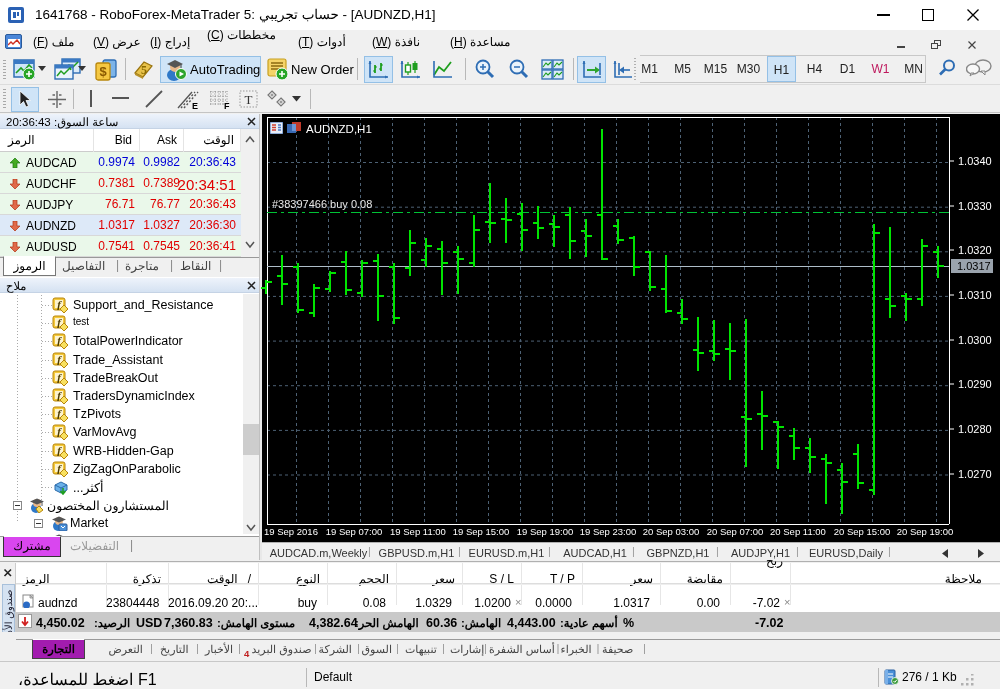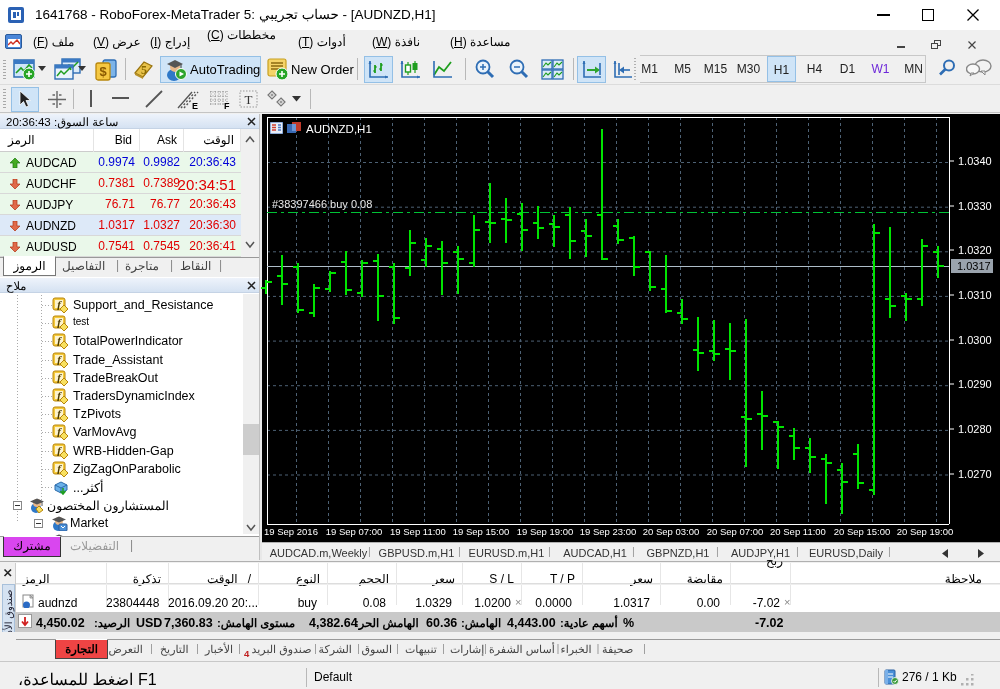--- a/index.html
+++ b/index.html
@@ -140,21 +140,21 @@
   </svg>
 <div class="a" style="left:634px;top:58px;width:2px;height:22px;background-image:repeating-linear-gradient(#b0b0b0 0 1px,transparent 1px 3px);"></div>
 <div class="a" style="left:640px;top:55px;width:286px;height:28px;border:1px solid #c8c8c8;border-left:none;"></div>
 <div class="a" style="left:635px;top:56px;width:29px;height:26px;font-size:12px;text-align:center;padding-top:6px;color:#222;">M1</div>
 <div class="a" style="left:668px;top:56px;width:29px;height:26px;font-size:12px;text-align:center;padding-top:6px;color:#222;">M5</div>
 <div class="a" style="left:701px;top:56px;width:29px;height:26px;font-size:12px;text-align:center;padding-top:6px;color:#222;">M15</div>
 <div class="a" style="left:734px;top:56px;width:29px;height:26px;font-size:12px;text-align:center;padding-top:6px;color:#222;">M30</div>
 <div class="a" style="left:767px;top:56px;width:29px;height:26px;background:#cfe4f7;border:1px solid #94c0e6;font-size:12px;text-align:center;padding-top:6px;color:#222;">H1</div>
 <div class="a" style="left:800px;top:56px;width:29px;height:26px;font-size:12px;text-align:center;padding-top:6px;color:#222;">H4</div>
 <div class="a" style="left:833px;top:56px;width:29px;height:26px;font-size:12px;text-align:center;padding-top:6px;color:#222;">D1</div>
-<div class="a" style="left:866px;top:56px;width:29px;height:26px;font-size:12px;text-align:center;padding-top:6px;color:#6d28d9;">W1</div>
+<div class="a" style="left:866px;top:56px;width:29px;height:26px;font-size:12px;text-align:center;padding-top:6px;color:#be185d;">W1</div>
 <div class="a" style="left:899px;top:56px;width:29px;height:26px;font-size:12px;text-align:center;padding-top:6px;color:#222;">MN</div>
 <svg class="a" style="left:938px;top:59px" width="18" height="18">
     <circle cx="11" cy="6.5" r="5" fill="none" stroke="#2e6db4" stroke-width="2"></circle>
     <path d="M7.5 10 L2 15.5" stroke="#2e6db4" stroke-width="2.6"></path>
   </svg>
 <svg class="a" style="left:966px;top:59px" width="26" height="18">
     <ellipse cx="17" cy="7" rx="8" ry="6" fill="#f2f2f2" stroke="#888" stroke-width="1.4"></ellipse>
     <path d="M19 12 L19 16 L15 12 Z" fill="#f2f2f2" stroke="#888" stroke-width="1"></path>
     <ellipse cx="7" cy="10" rx="6.5" ry="5" fill="#f8f8f8" stroke="#888" stroke-width="1.4"></ellipse>
     <path d="M5 14 L4 17 L8 14 Z" fill="#f8f8f8" stroke="#888" stroke-width="1"></path>
@@ -694,21 +694,21 @@
 <div class="a rtl" style="left:302px;top:616px;font-weight:bold;font-size:12.5px;margin-left:7px;">4,382.64</div>
 <div class="a rtl" style="left:355px;top:616px;font-weight:bold;font-size:11.5px;">الهامش الحر:</div>
 <div class="a rtl" style="left:426px;top:616px;font-weight:bold;font-size:12.5px;">60.36</div>
 <div class="a rtl" style="left:461px;top:616px;font-weight:bold;font-size:11.5px;">الهامش:</div>
 <div class="a rtl" style="left:507px;top:616px;font-weight:bold;font-size:12.5px;">4,443.00</div>
 <div class="a rtl" style="left:560px;top:616px;font-weight:bold;font-size:11.5px;">أسهم عادية:</div>
 <div class="a rtl" style="left:623px;top:616px;font-weight:bold;font-size:12.5px;">%</div>
 <div class="a" style="left:755px;top:616px;font-weight:bold;font-size:12.5px;">-7.02</div>
 <div class="a" style="left:0;top:632px;width:1000px;height:29px;background:#f0f0f0;"></div>
 <div class="a" style="left:16px;top:639px;width:984px;height:1px;background:#999;"></div>
-<div class="a rtl" style="left:55px;top:639px;width:53px;height:20px;background:#ef4444;border:1px solid #444;border-top:1px solid #fff;text-align:center;padding-top:2px;font-size:11.5px;font-weight:bold;">التجارة</div>
+<div class="a rtl" style="left:32px;top:639px;width:53px;height:20px;background:#a21caf;border:1px solid #444;border-top:1px solid #fff;text-align:center;padding-top:2px;font-size:11.5px;font-weight:bold;">التجارة</div>
 <div class="a rtl" style="left:108.5px;top:643px;color:#444;font-size:11px;">التعرض</div>
 <div class="a rtl" style="left:160px;top:643px;color:#444;font-size:11px;">التاريخ</div>
 <div class="a rtl" style="left:205px;top:643px;color:#444;font-size:11px;">الأخبار</div>
 <div class="a rtl" style="left:251.5px;top:643px;color:#444;font-size:11px;">صندوق البريد</div>
 <div class="a rtl" style="left:318.5px;top:643px;color:#444;font-size:11px;">الشركة</div>
 <div class="a rtl" style="left:361.5px;top:643px;color:#444;font-size:11px;">السوق</div>
 <div class="a rtl" style="left:405px;top:643px;color:#444;font-size:11px;">تنبيهات</div>
 <div class="a rtl" style="left:450px;top:643px;color:#444;font-size:11px;">إشارات</div>
 <div class="a rtl" style="left:489px;top:643px;color:#444;font-size:11px;">أساس الشفرة</div>
 <div class="a rtl" style="left:560.5px;top:643px;color:#444;font-size:11px;">الخبراء</div>

